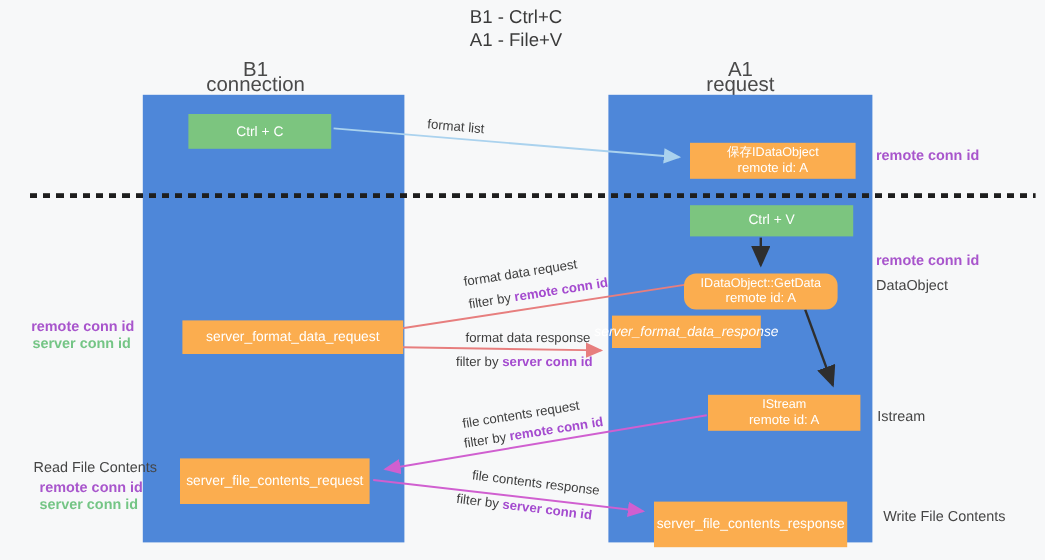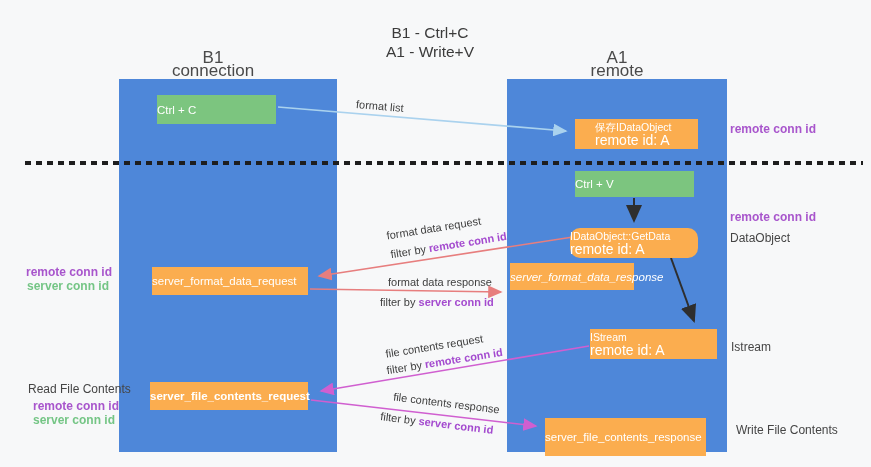--- a/index.html
+++ b/index.html
@@ -1,57 +1,57 @@
 <!DOCTYPE html>
 <html><head>
 <meta charset="utf-8">
 <style>
   html,body{margin:0;padding:0;}
   body{font-family:"Liberation Sans","DejaVu Sans",sans-serif;background:#f7f8f9;}
   .canvas{position:relative;width:871px;height:467px;background:#f7f8f9;overflow:hidden;}
-  .title{position:absolute;left:0;top:23px;width:860px;text-align:center;font-size:15.5px;
+  .title{position:absolute;left:0;top:5px;width:860px;text-align:center;font-size:15.5px;
          line-height:19px;color:#3b3b3b;}
   .lane-header{position:absolute;width:140px;text-align:center;font-size:17px;line-height:13px;color:#4a4a4a;}
   .lane{position:absolute;top:79px;height:373px;background:#4e87d9;z-index:1;}
   .arrow-layer{position:absolute;left:0;top:0;width:871px;height:467px;z-index:2;pointer-events:none;}
-  .box{position:absolute;display:flex;flex-direction:column;align-items:flex-start;justify-content:center;
+  .box{position:absolute;display:flex;flex-direction:column;align-items:center;justify-content:center;
        color:#fff;text-align:center;z-index:3;}
   .orange{background:#fbad4f;}
   .green{background:#7cc57f;}
   .box .l1{font-size:10.5px;line-height:13px;}
-  .box .l2{font-size:14px;line-height:13px;}
+  .box .l2{font-size:11px;line-height:13px;}
   .box.single{font-size:11.5px;}
   .dashline{position:absolute;left:25px;top:161px;width:838px;height:4px;z-index:4;
             background:repeating-linear-gradient(to right,#1e1e1e 0 6px,transparent 6px 11px);}
   .lbl{position:absolute;font-size:12px;color:#454545;white-space:nowrap;z-index:5;}
   .purple{color:#a855cc;font-weight:bold;}
   .greenlbl{color:#74c585;font-weight:bold;}
   .arrlbl{position:absolute;font-size:11px;color:#3e3e3e;white-space:nowrap;z-index:5;}
   .fb-val{font-weight:bold;color:#a44bcf;}
   .r-neg9{transform:rotate(-9deg);}
   .r-pos7{transform:rotate(7deg);}
   .r-pos5{transform:rotate(5deg);}
 </style>
 </head>
 <body>
 
 <div class="canvas">
 
   <div class="title">
     <div>B1 - Ctrl+C</div>
-    <div>A1 - Write+V</div>
+    <div>A1 - File+V</div>
   </div>
 
   <div class="lane-header" style="left:143px;top:51px;">
     <div>B1</div>
     <div>connection</div>
   </div>
   <div class="lane-header" style="left:547px;top:51px;">
     <div>A1</div>
-    <div>remote</div>
+    <div>request</div>
   </div>
 
   <div class="lane" style="left:119px;width:218px;"></div>
   <div class="lane" style="left:507px;width:220px;"></div>
 
   <svg class="arrow-layer" viewBox="0 0 871 467">
     <defs>
       <marker id="ah-blue" markerWidth="10" markerHeight="8" refX="8" refY="4" orient="auto">
         <path d="M0,0 L9,4 L0,8 z" fill="#aad2ee"></path>
       </marker>
@@ -73,48 +73,48 @@
     <line x1="589" y1="346" x2="321" y2="391" stroke="#d05fd0" stroke-width="1.6" marker-end="url(#ah-magenta)"></line>
     <line x1="311" y1="400" x2="536" y2="426" stroke="#d05fd0" stroke-width="1.6" marker-end="url(#ah-magenta)"></line>
   </svg>
 
   <div class="dashline"></div>
 
   <div class="box green single" style="left:157px;top:95px;width:119px;height:29px;">
     <span>Ctrl + C</span>
   </div>
 
-  <div class="box orange" style="left:575px;top:119px;width:103px;height:30px;padding-left:20px;">
+  <div class="box orange" style="left:575px;top:119px;width:138px;height:30px;">
     <span class="l1">保存IDataObject</span>
     <span class="l2">remote id: A</span>
   </div>
 
-  <div class="box green single" style="left:575px;top:171px;width:119px;height:26px;">
+  <div class="box green single" style="left:575px;top:171px;width:136px;height:26px;">
     <span>Ctrl + V</span>
   </div>
 
   <div class="box orange" style="left:570px;top:228px;width:128px;height:30px;border-radius:10px;">
     <span class="l1">IDataObject::GetData</span>
     <span class="l2">remote id: A</span>
   </div>
 
-  <div class="box orange single" style="left:152px;top:267px;width:156px;height:28px;">
+  <div class="box orange single" style="left:152px;top:267px;width:184px;height:28px;">
     <span>server_format_data_request</span>
   </div>
 
   <div class="box orange single" style="left:510px;top:263px;width:124px;height:27px;font-style:italic;">
     <span>server_format_data_response</span>
   </div>
 
   <div class="box orange" style="left:590px;top:329px;width:127px;height:30px;">
     <span class="l1">IStream</span>
     <span class="l2">remote id: A</span>
   </div>
 
-  <div class="box orange single" style="left:150px;top:382px;width:158px;height:28px;font-weight:bold;">
+  <div class="box orange single" style="left:150px;top:382px;width:158px;height:38px;">
     <span>server_file_contents_request</span>
   </div>
 
   <div class="box orange single" style="left:545px;top:418px;width:161px;height:38px;">
     <span>server_file_contents_response</span>
   </div>
 
   <div class="lbl purple" style="left:730px;top:122px;">remote conn id</div>
   <div class="lbl purple" style="left:730px;top:210px;">remote conn id</div>
   <div class="lbl" style="left:730px;top:231px;text-align:right;">DataObject</div>

